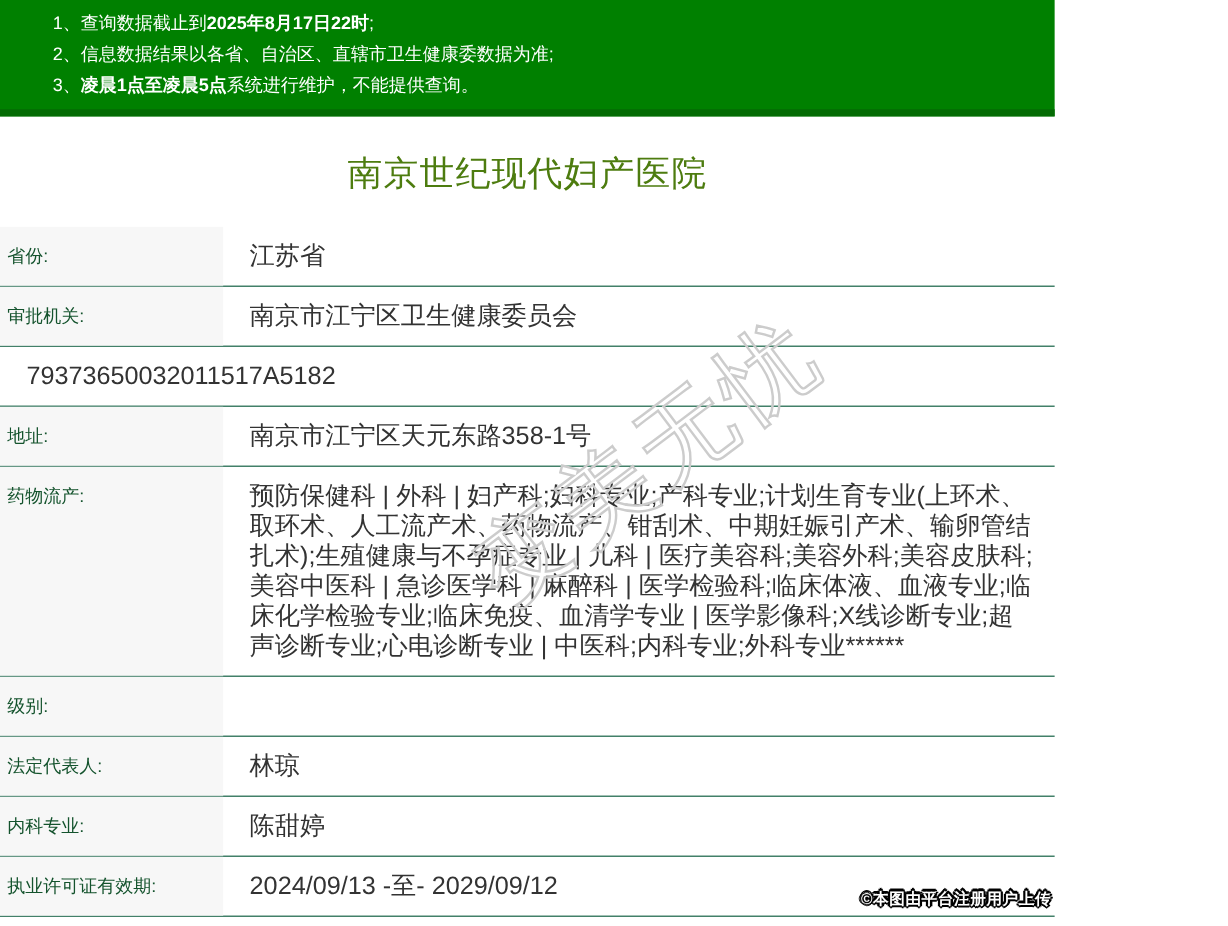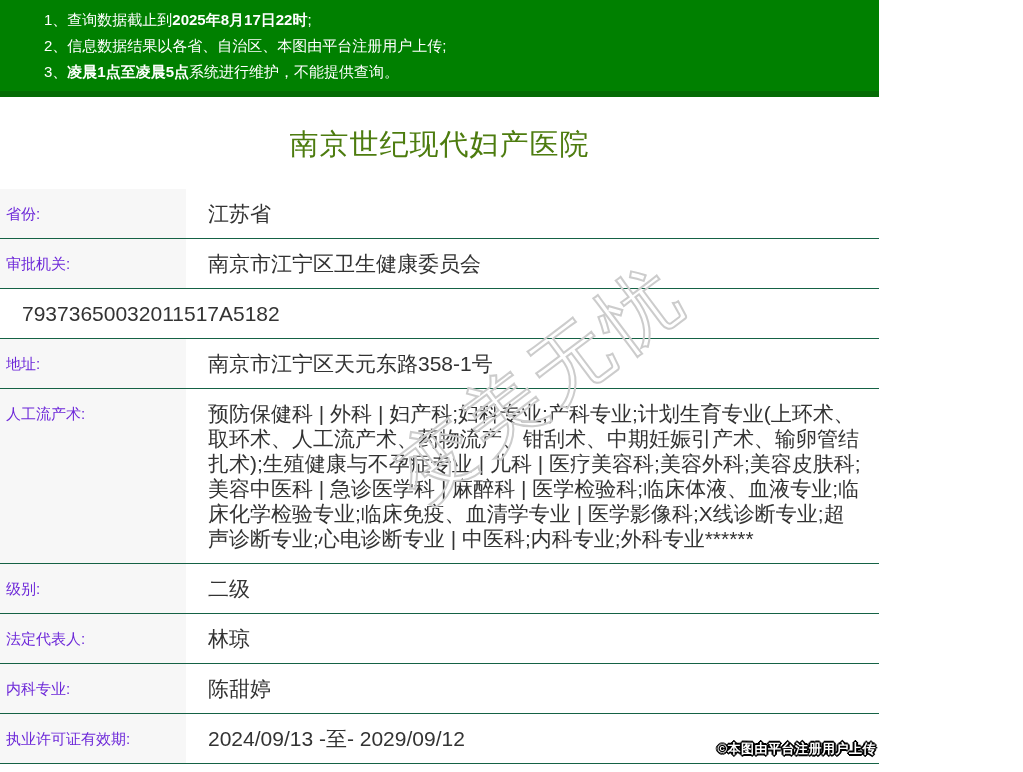--- a/index.html
+++ b/index.html
@@ -35,21 +35,21 @@
 
   
   .info-table { width:100%; }
   .row { display:flex; border-bottom:1px solid #156245; }
   .label-cell {
     width:186px; min-width:186px;
     box-sizing:border-box;
     background:#f7f7f7;
     padding:12px 4px 12px 6px;
     font-size:15px; line-height:25px;
-    color:#6d28d9;
+    color:#14532d;
   }
   .value-cell {
     flex:1;
     padding:12px 14px 12px 22px;
     font-size:21px; line-height:25px;
     color:#333;
     word-break:break-all;
   }
 
   
@@ -98,21 +98,21 @@
 </head>
 <body>
 
 <div class="page">
 
   <div class="notice">
     <div class="notice-line">
       <span>1、</span><span>查询数据截止到</span><b>2025年8月17日22时</b><span>;</span>
     </div>
     <div class="notice-line">
-      <span>2、</span><span>信息数据结果以各省、自治区、本图由平台注册用户上传;</span><b></b><span></span>
+      <span>2、</span><span>信息数据结果以各省、自治区、直辖市卫生健康委数据为准;</span><b></b><span></span>
     </div>
     <div class="notice-line">
       <span>3、</span><span></span><b>凌晨1点至凌晨5点</b><span>系统进行维护，不能提供查询。</span>
     </div>
   </div>
 
   <h1 class="title">南京世纪现代妇产医院</h1>
 
   <div class="info-table">
 
@@ -129,27 +129,26 @@
     <div class="row">
       <div class="value-cell">79373650032011517A5182</div>
     </div>
 
     <div class="row">
       <div class="label-cell">地址:</div>
       <div class="value-cell">南京市江宁区天元东路358-1号</div>
     </div>
 
     <div class="row">
-      <div class="label-cell">人工流产术:</div>
+      <div class="label-cell">药物流产:</div>
       <div class="value-cell">预防保健科 | 外科 | 妇产科;妇科专业;产科专业;计划生育专业(上环术、取环术、人工流产术、药物流产、钳刮术、中期妊娠引产术、输卵管结扎术);生殖健康与不孕症专业 | 儿科 | 医疗美容科;美容外科;美容皮肤科;美容中医科 | 急诊医学科 | 麻醉科 | 医学检验科;临床体液、血液专业;临床化学检验专业;临床免疫、血清学专业 | 医学影像科;X线诊断专业;超声诊断专业;心电诊断专业 | 中医科;内科专业;外科专业******</div>
     </div>
 
     <div class="row">
       <div class="label-cell">级别:</div>
-      <div class="value-cell">二级</div>
     </div>
 
     <div class="row">
       <div class="label-cell">法定代表人:</div>
       <div class="value-cell">林琼</div>
     </div>
 
     <div class="row">
       <div class="label-cell">内科专业:</div>
       <div class="value-cell">陈甜婷</div>

